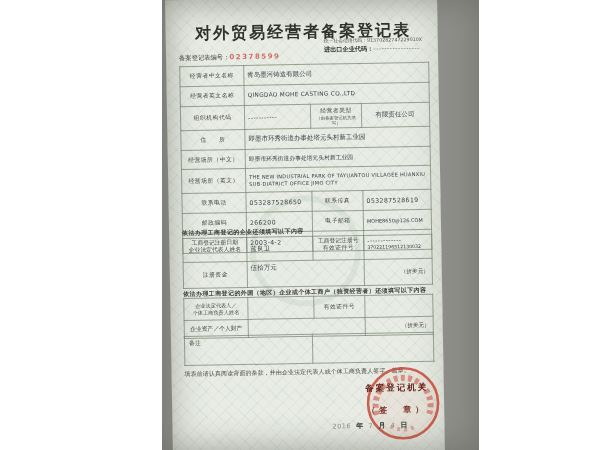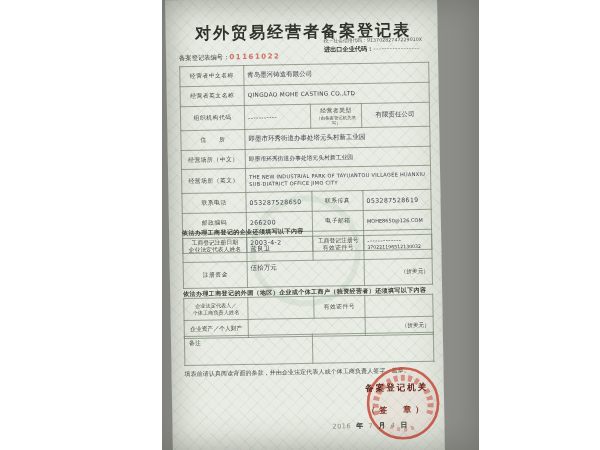--- a/index.html
+++ b/index.html
@@ -70,21 +70,21 @@
   <div class="paper">
 
     <div class="abs form-title">对外贸易经营者备案登记表</div>
 
     <div class="abs meta-right">
       <div class="l1"><span>统一社会信用代码：</span><span>91370282747229010X</span></div>
       <div class="l2"><span>进出口企业代码：</span><span class="dash">-----------------</span></div>
     </div>
 
     <div class="abs meta-left">
-      <span>备案登记表编号：</span><span class="num">01161022</span>
+      <span>备案登记表编号：</span><span class="num">02378599</span>
     </div>
 
     <table class="grid abs" style="left:13px;top:66px;">
       <colgroup>
           <col style="width:64px">
           <col style="width:66px">
           <col style="width:51px">
           <col style="width:68px">
         </colgroup>
       <tbody>

